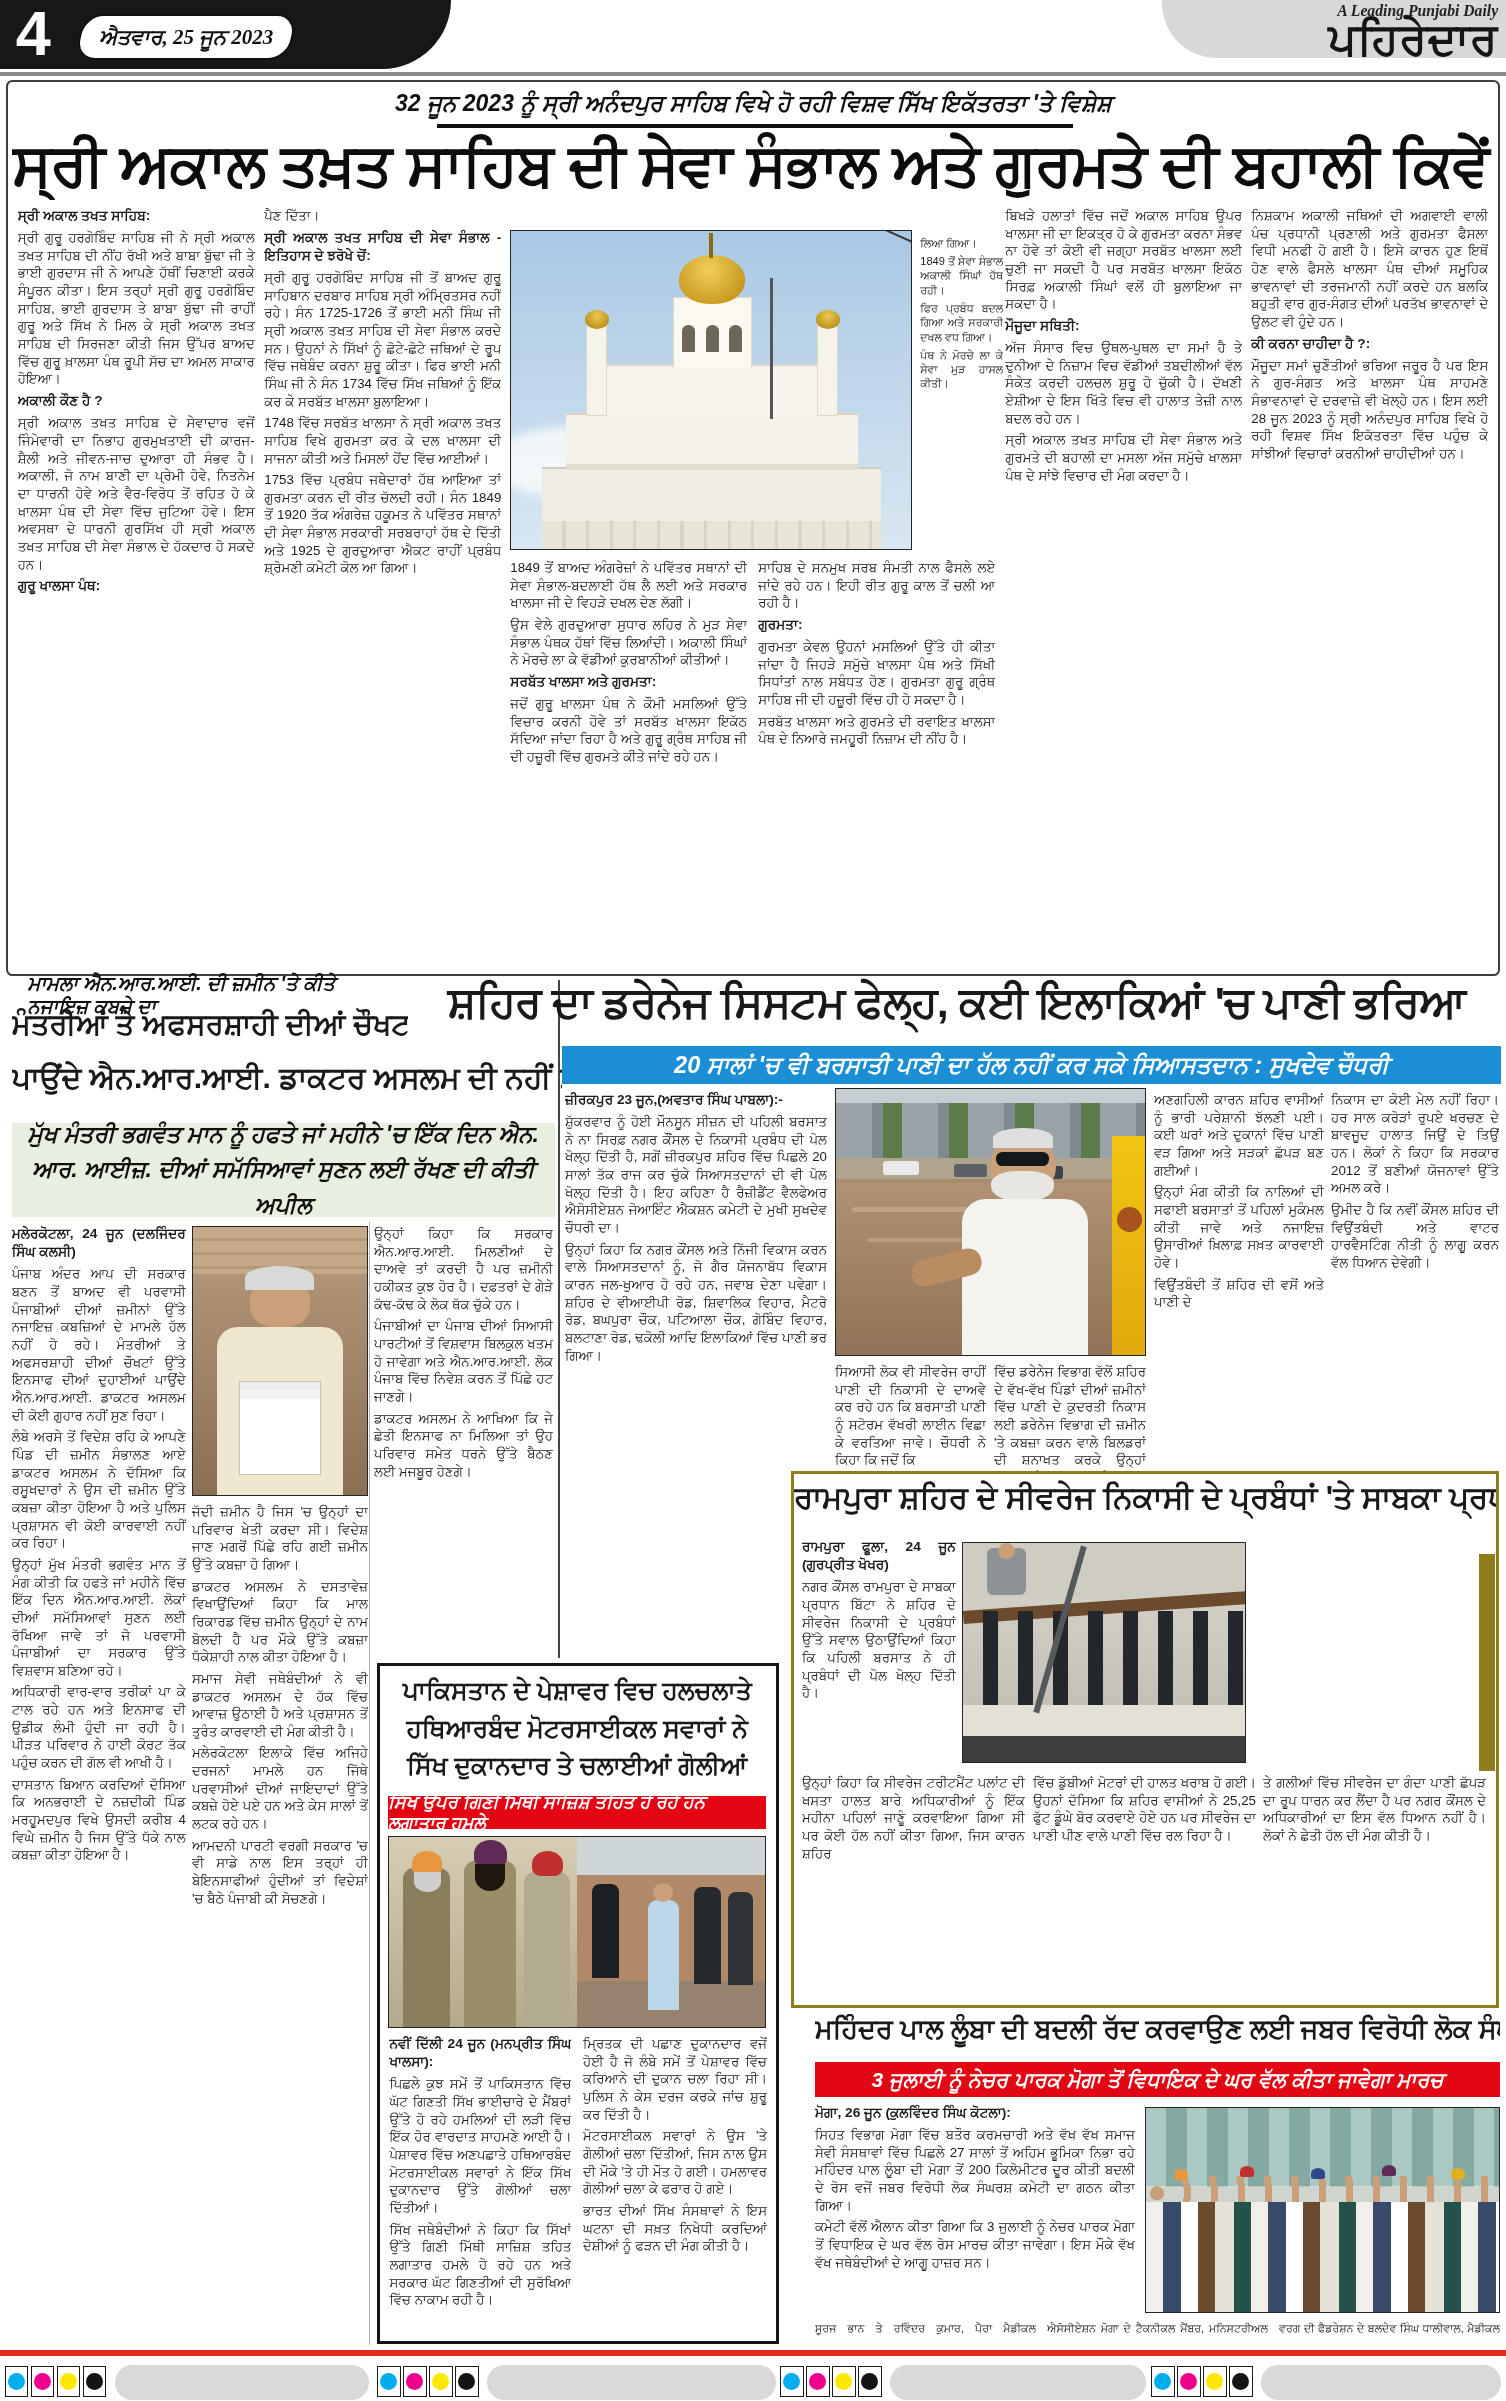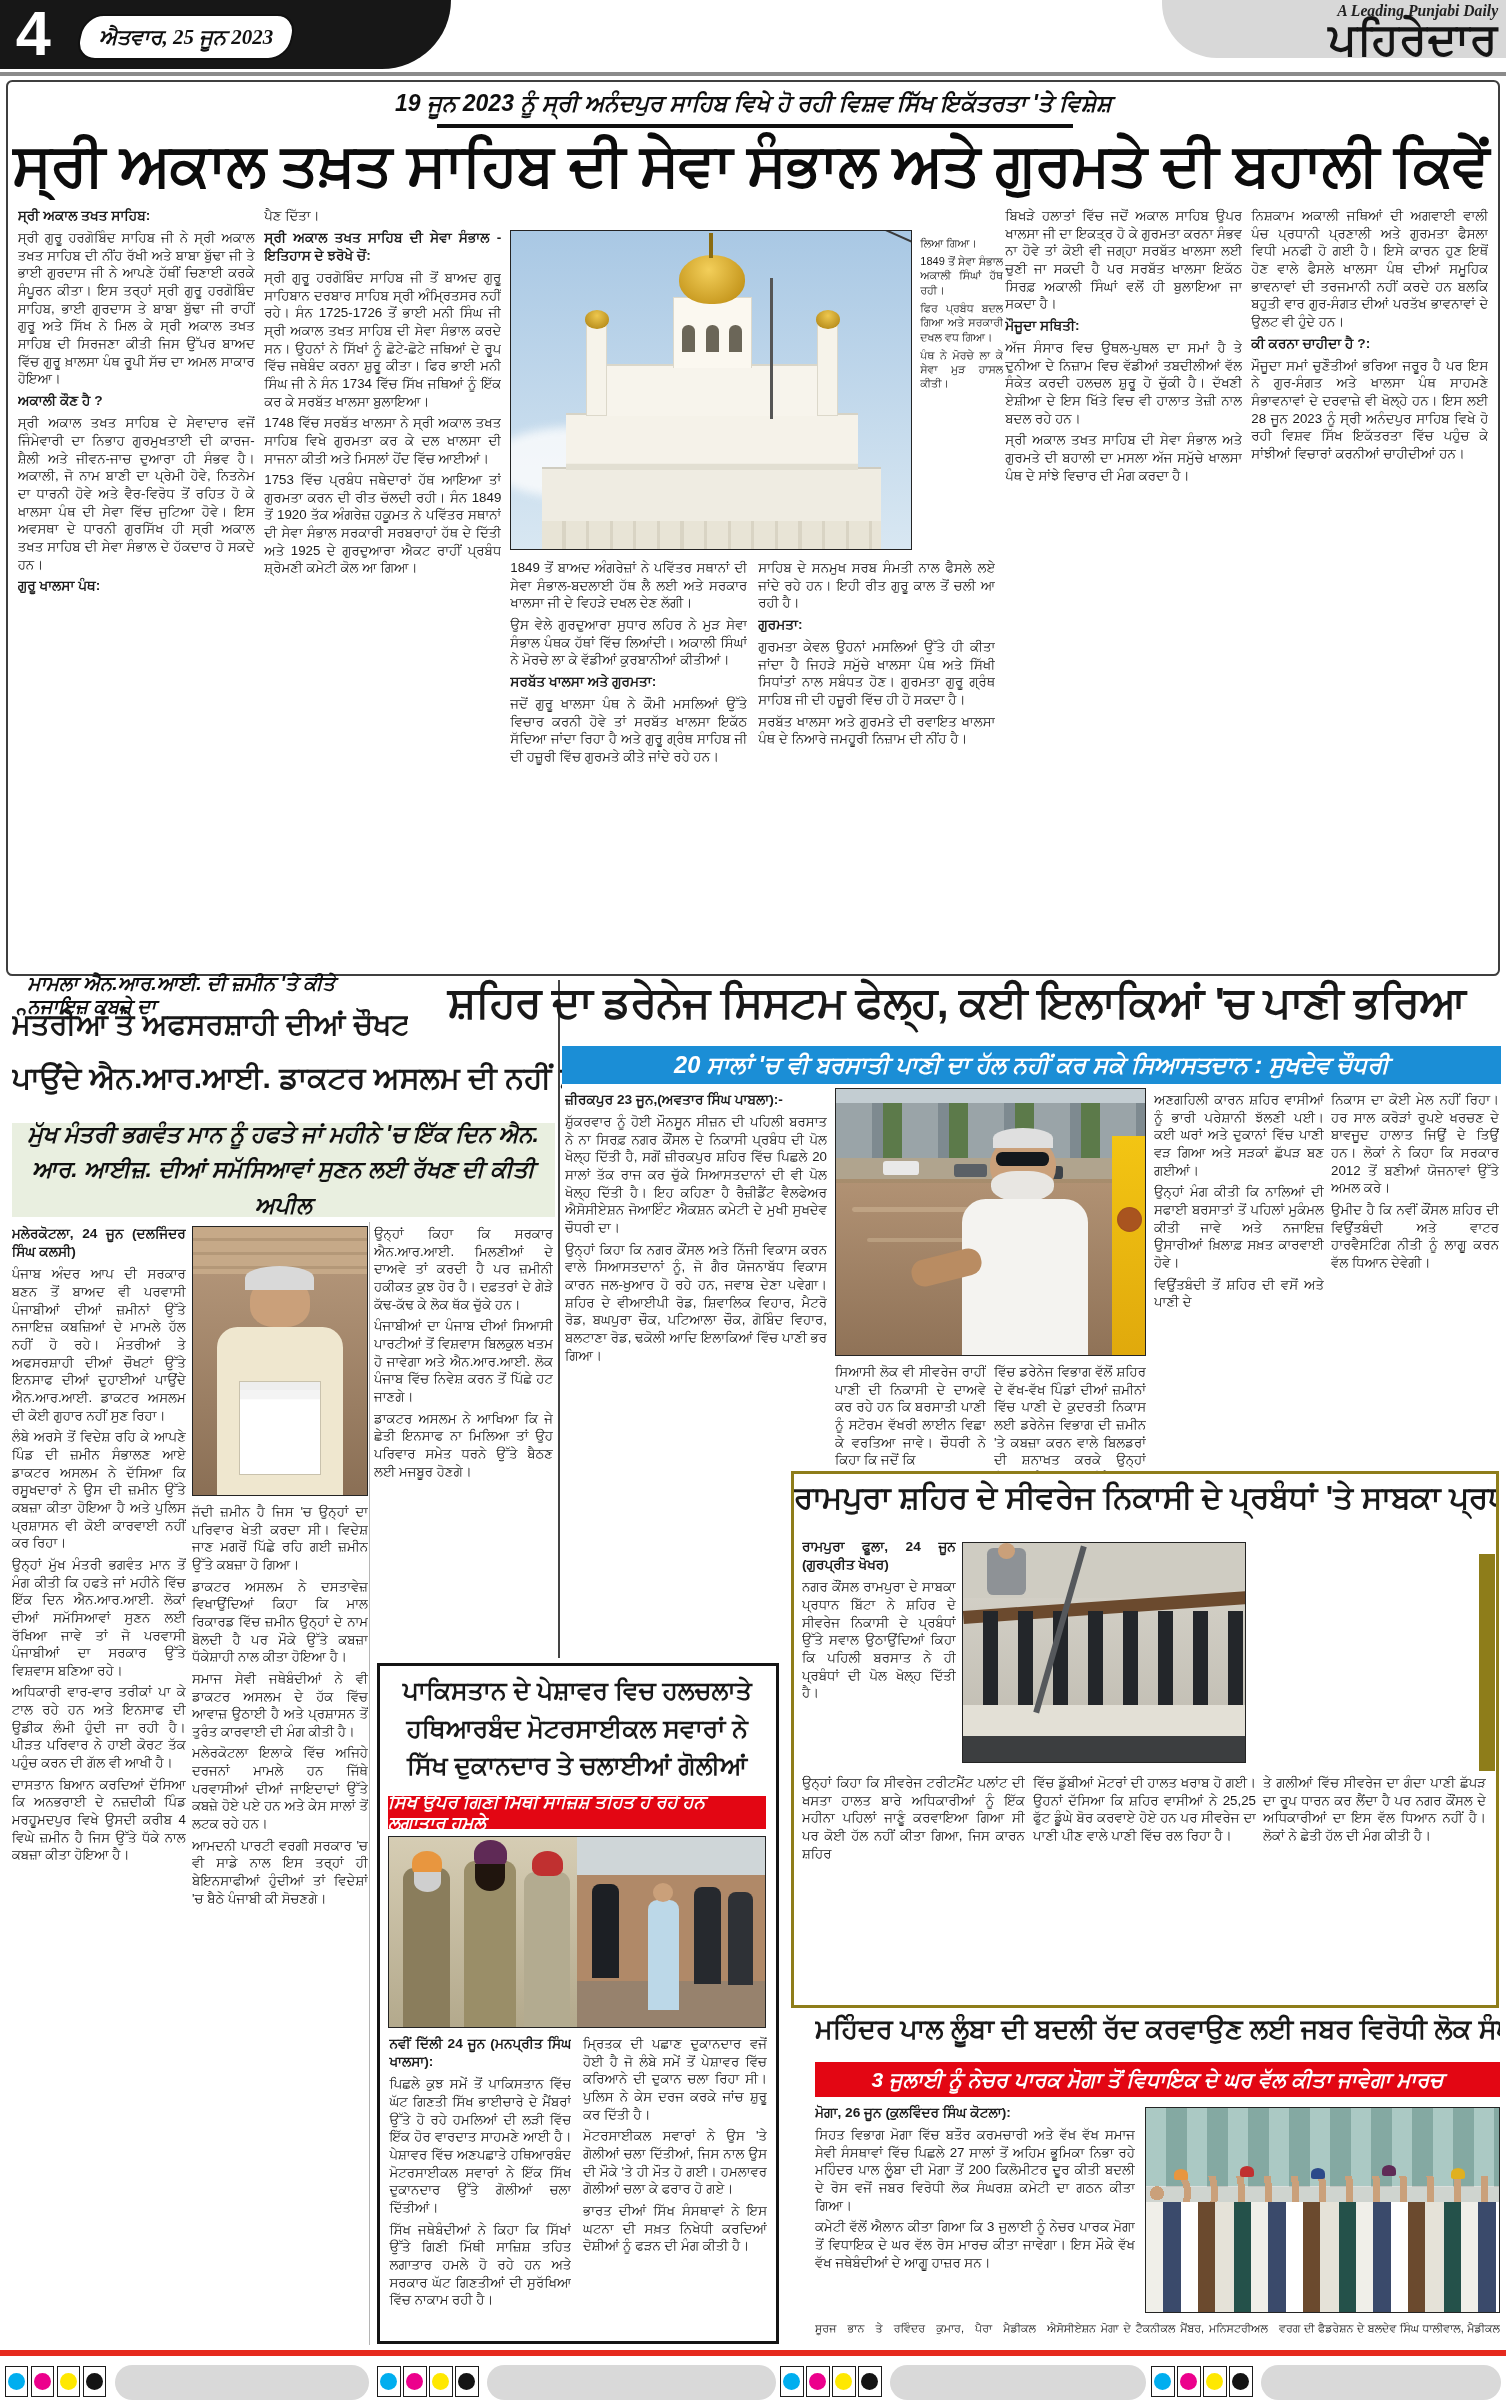--- a/index.html
+++ b/index.html
@@ -69,21 +69,21 @@
 <div class="abs datepill">
   <span>ਐਤਵਾਰ, 25 ਜੂਨ 2023</span>
 </div>
 <div class="abs mast">
   <div class="tag">A Leading Punjabi Daily</div>
   <div class="ttl">ਪਹਿਰੇਦਾਰ</div>
 </div>
 <div class="abs hdr-rule"></div>
 
 <div class="abs leadbox">
-  <div class="abs lead-kicker">19 ਜੂਨ 2023 ਨੂੰ ਸ੍ਰੀ ਅਨੰਦਪੁਰ ਸਾਹਿਬ ਵਿਖੇ ਹੋ ਰਹੀ ਵਿਸ਼ਵ ਸਿੱਖ ਇਕੱਤਰਤਾ 'ਤੇ ਵਿਸ਼ੇਸ਼</div>
+  <div class="abs lead-kicker">32 ਜੂਨ 2023 ਨੂੰ ਸ੍ਰੀ ਅਨੰਦਪੁਰ ਸਾਹਿਬ ਵਿਖੇ ਹੋ ਰਹੀ ਵਿਸ਼ਵ ਸਿੱਖ ਇਕੱਤਰਤਾ 'ਤੇ ਵਿਸ਼ੇਸ਼</div>
   <div class="abs lead-krule"></div>
   <div class="abs lead-headline">ਸ੍ਰੀ ਅਕਾਲ ਤਖ਼ਤ ਸਾਹਿਬ ਦੀ ਸੇਵਾ ਸੰਭਾਲ ਅਤੇ ਗੁਰਮਤੇ ਦੀ ਬਹਾਲੀ ਕਿਵੇਂ ਹੋਵੇ ?</div>
 
   <div class="col" style="left:9.4px;top:125px;width:237px;height:768px">
       <p class="bh">ਸ੍ਰੀ ਅਕਾਲ ਤਖਤ ਸਾਹਿਬ:</p>
       <p>ਸ੍ਰੀ ਗੁਰੂ ਹਰਗੋਬਿੰਦ ਸਾਹਿਬ ਜੀ ਨੇ ਸ੍ਰੀ ਅਕਾਲ ਤਖਤ ਸਾਹਿਬ ਦੀ ਨੀਂਹ ਰੱਖੀ ਅਤੇ ਬਾਬਾ ਬੁੱਢਾ ਜੀ ਤੇ ਭਾਈ ਗੁਰਦਾਸ ਜੀ ਨੇ ਆਪਣੇ ਹੱਥੀਂ ਚਿਣਾਈ ਕਰਕੇ ਸੰਪੂਰਨ ਕੀਤਾ। ਇਸ ਤਰ੍ਹਾਂ ਸ੍ਰੀ ਗੁਰੂ ਹਰਗੋਬਿੰਦ ਸਾਹਿਬ, ਭਾਈ ਗੁਰਦਾਸ ਤੇ ਬਾਬਾ ਬੁੱਢਾ ਜੀ ਰਾਹੀਂ ਗੁਰੂ ਅਤੇ ਸਿੱਖ ਨੇ ਮਿਲ ਕੇ ਸ੍ਰੀ ਅਕਾਲ ਤਖਤ ਸਾਹਿਬ ਦੀ ਸਿਰਜਣਾ ਕੀਤੀ ਜਿਸ ਉੱਪਰ ਬਾਅਦ ਵਿੱਚ ਗੁਰੂ ਖ਼ਾਲਸਾ ਪੰਥ ਰੂਪੀ ਸੱਚ ਦਾ ਅਮਲ ਸਾਕਾਰ ਹੋਇਆ।</p>
       <p class="bh">ਅਕਾਲੀ ਕੌਣ ਹੈ ?</p>
       <p>ਸ੍ਰੀ ਅਕਾਲ ਤਖਤ ਸਾਹਿਬ ਦੇ ਸੇਵਾਦਾਰ ਵਜੋਂ ਜਿੰਮੇਵਾਰੀ ਦਾ ਨਿਭਾਹ ਗੁਰਮੁਖਤਾਈ ਦੀ ਕਾਰਜ-ਸ਼ੈਲੀ ਅਤੇ ਜੀਵਨ-ਜਾਚ ਦੁਆਰਾ ਹੀ ਸੰਭਵ ਹੈ। ਅਕਾਲੀ, ਜੋ ਨਾਮ ਬਾਣੀ ਦਾ ਪ੍ਰੇਮੀ ਹੋਵੇ, ਨਿਤਨੇਮ ਦਾ ਧਾਰਨੀ ਹੋਵੇ ਅਤੇ ਵੈਰ-ਵਿਰੋਧ ਤੋਂ ਰਹਿਤ ਹੋ ਕੇ ਖਾਲਸਾ ਪੰਥ ਦੀ ਸੇਵਾ ਵਿੱਚ ਜੁਟਿਆ ਹੋਵੇ। ਇਸ ਅਵਸਥਾ ਦੇ ਧਾਰਨੀ ਗੁਰਸਿੱਖ ਹੀ ਸ੍ਰੀ ਅਕਾਲ ਤਖਤ ਸਾਹਿਬ ਦੀ ਸੇਵਾ ਸੰਭਾਲ ਦੇ ਹੱਕਦਾਰ ਹੋ ਸਕਦੇ ਹਨ।</p>
       <p class="bh">ਗੁਰੂ ਖਾਲਸਾ ਪੰਥ:</p>
     </div>

